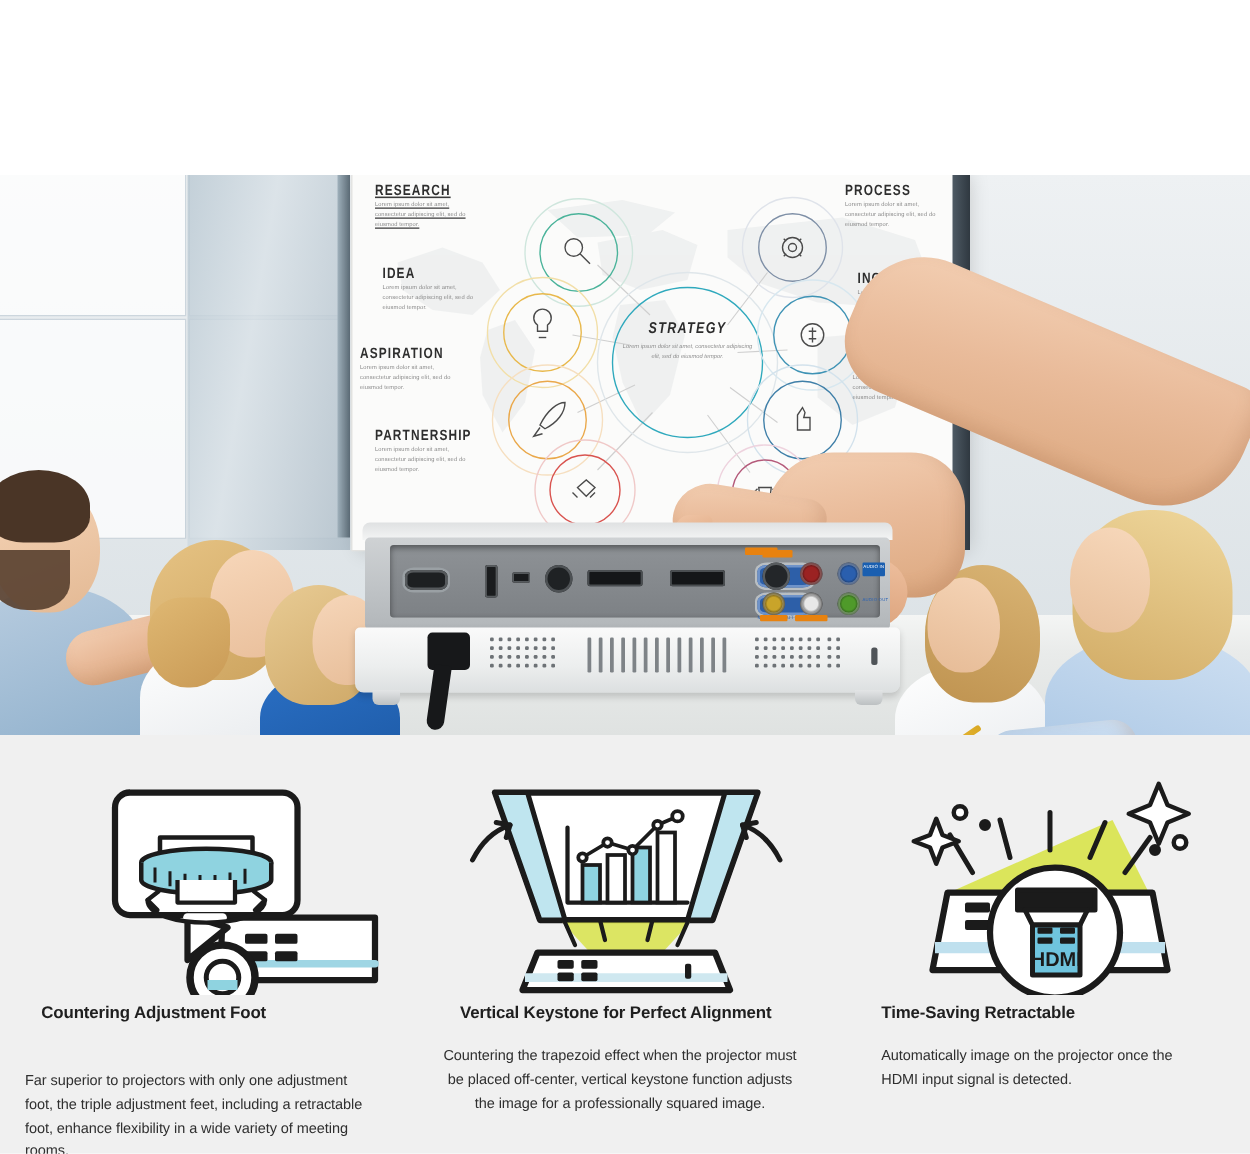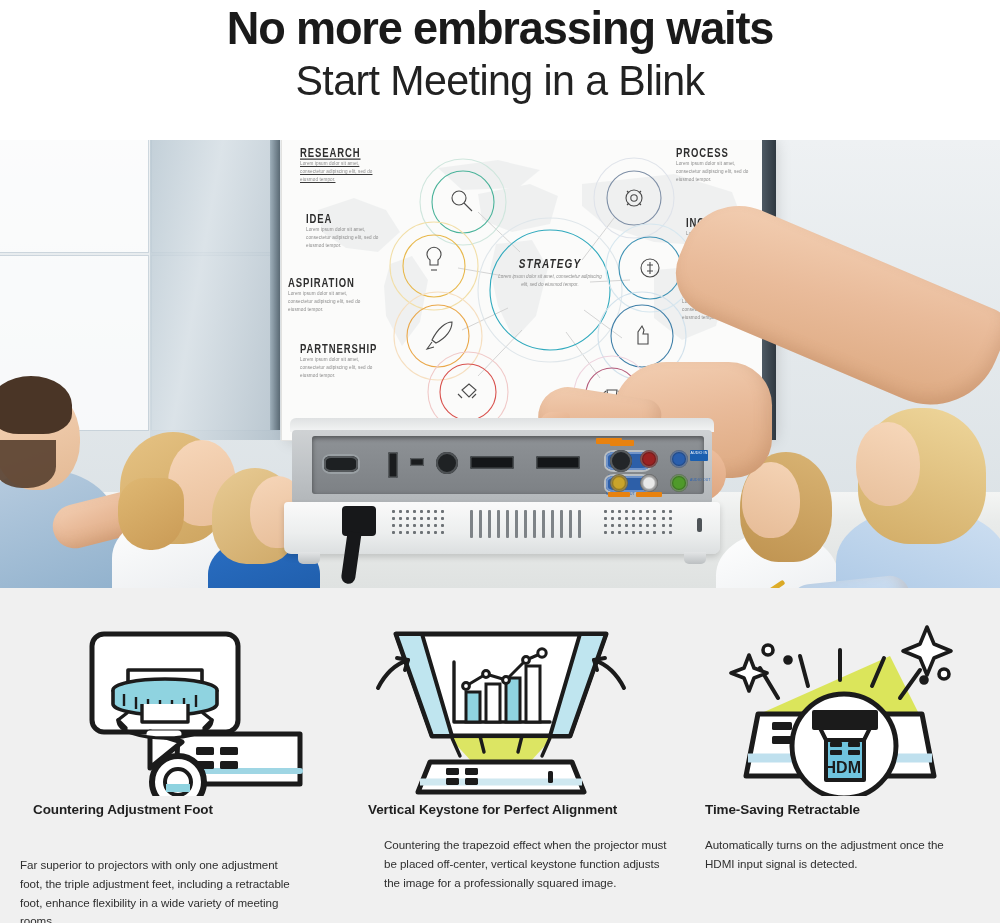--- a/index.html
+++ b/index.html
@@ -164,24 +164,20 @@
   .fbody {
     position:absolute; font-size:11.6px; line-height:1.62; color:#2f2f2f;
     letter-spacing:-.05px;
   }
 </style>
 </head>
 <body>
 
 <div class="page">
 
-  <div class="header">
-    <div class="headline">No more embrassing waits</div>
-    <div class="subheadline">Start Meeting in a Blink</div>
-  </div>
 
   <div class="photo">
 
     <div class="room-wall"></div>
 
     <div class="window-panes">
       <i style="left:0;top:0;width:148px;height:112px;"></i>
       <i style="left:152px;top:0;width:126px;height:112px;"></i>
       <i style="left:0;top:116px;width:148px;height:174px;"></i>
       <i style="left:152px;top:116px;width:126px;height:174px;"></i>
@@ -623,21 +619,21 @@
           <g fill="#1b1b1b">
             <rect x="112" y="152" width="13" height="7" rx="1.4"></rect>
             <rect x="131" y="152" width="13" height="7" rx="1.4"></rect>
             <rect x="112" y="162" width="13" height="7" rx="1.4"></rect>
             <rect x="131" y="162" width="13" height="7" rx="1.4"></rect>
             <rect x="214" y="155" width="5" height="12" rx="1.6"></rect>
           </g>
         </svg>
       </div>
       <div class="ftitle" style="left:34px; top:214px;">Vertical Keystone for Perfect Alignment</div>
-      <div class="fbody" style="left:50px; top:248px; width:292px;">Countering the trapezoid effect when the projector must be placed off-center, vertical keystone function adjusts the image for a professionally squared image.</div>
+      <div class="fbody" style="left:16px; top:248px; width:292px;text-align:center;">Countering the trapezoid effect when the projector must be placed off-center, vertical keystone function adjusts the image for a professionally squared image.</div>
     </div>
 
     <div class="fcol" style="left:668px;">
       <div class="ficon">
         <svg viewBox="0 0 334 180" width="334" height="180">
           <path d="M96 96 L222 40 L250 96 Z" fill="#d8e34a" opacity=".9"></path>
           <g fill="none" stroke="#1b1b1b" stroke-width="4" stroke-linecap="round">
             <path d="M110 82 L92 52"></path>
               <path d="M140 70 L132 40"></path>
             <path d="M172 64 L172 34"></path>
@@ -673,17 +669,17 @@
           <g fill="#1b1b1b">
             <rect x="162" y="126" width="12" height="5" rx="1"></rect>
             <rect x="180" y="126" width="12" height="5" rx="1"></rect>
             <rect x="162" y="134" width="12" height="5" rx="1"></rect>
             <rect x="180" y="134" width="12" height="5" rx="1"></rect>
           </g>
           <text x="177" y="157" text-anchor="middle" font-family="Liberation Sans, sans-serif" font-size="16" font-weight="700" fill="#1b1b1b">HDMI</text>
         </svg>
       </div>
       <div class="ftitle" style="left:37px; top:214px;">Time-Saving Retractable</div>
-      <div class="fbody" style="left:37px; top:248px; width:262px;">Automatically turns on the adjustment once the HDMI input signal is detected.</div>
+      <div class="fbody" style="left:37px; top:248px; width:262px;">Automatically image on the projector once the HDMI input signal is detected.</div>
     </div>
 
   </div>
 </div>
 
 </body></html>

